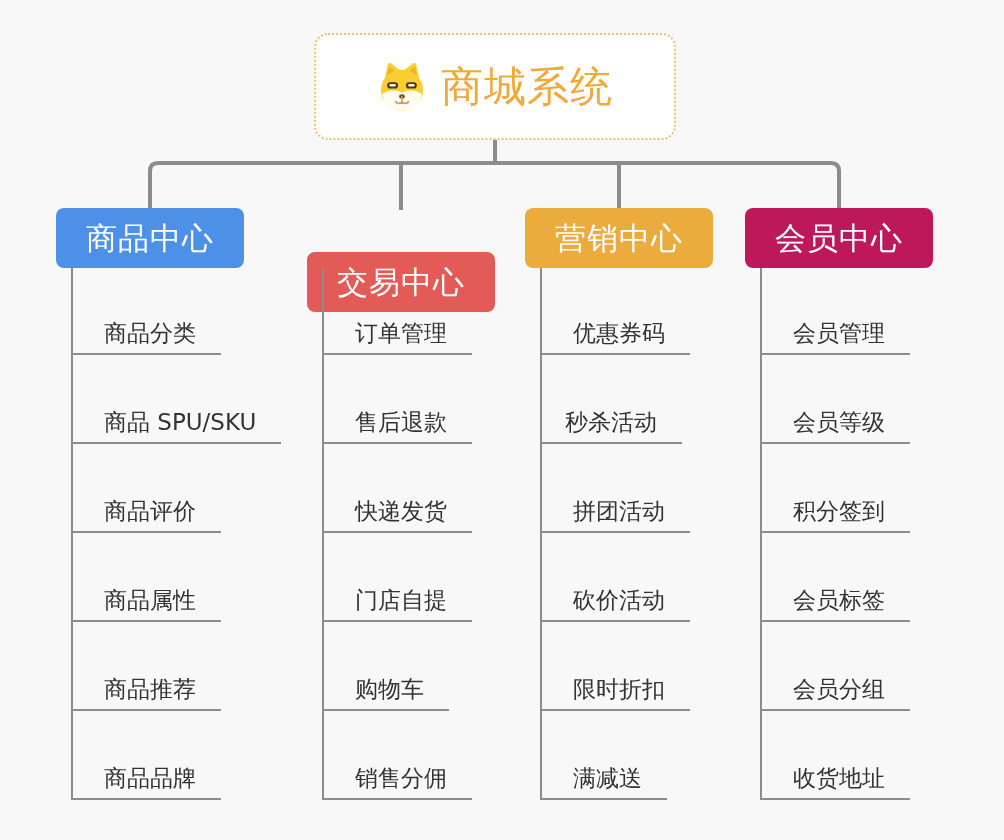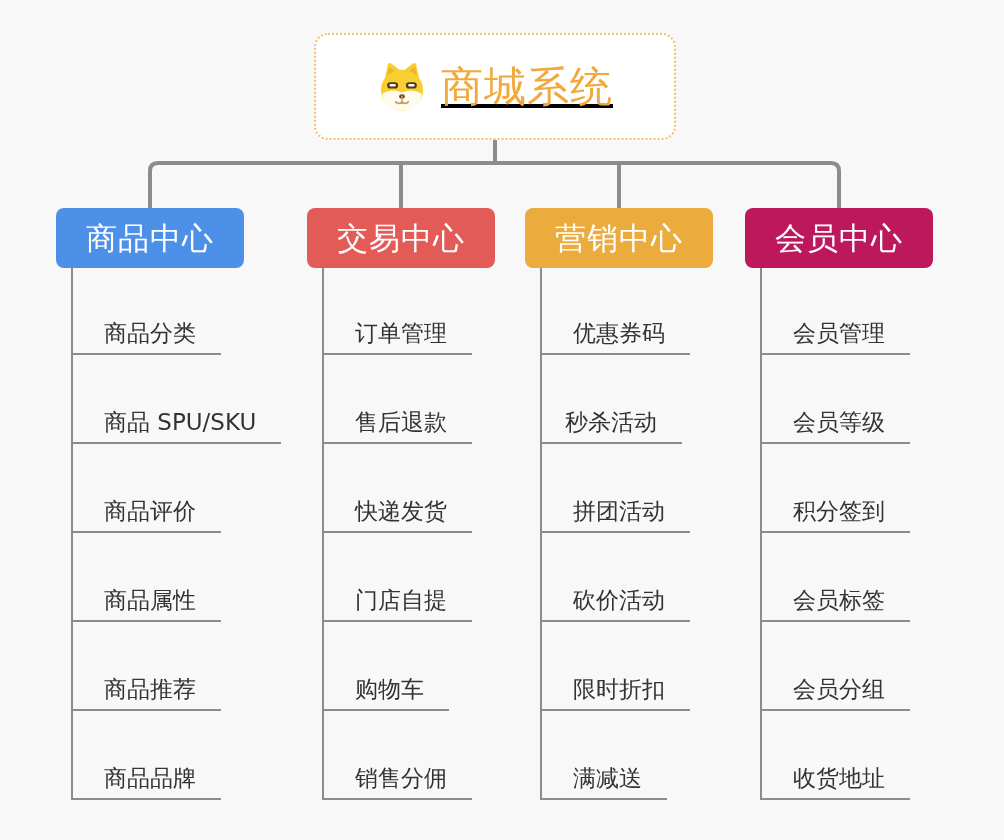--- a/index.html
+++ b/index.html
@@ -58,21 +58,21 @@
 
   <svg class="connectors" viewBox="0 0 1004 840" xmlns="http://www.w3.org/2000/svg">
     <g fill="none" stroke-width="4">
       <path d="M495 139 V163" stroke="#8C8C8C"></path>
       <path d="M150 210 V171 Q150 163 158 163 H831 Q839 163 839 171 V210" stroke="#8C8C8C"></path>
       <path d="M401 163 V210" stroke="#8C8C8C"></path>
       <path d="M619 163 V210" stroke="#8C8C8C"></path>
     </g>
   </svg>
 
-  <div class="root-node" style="border-color: rgb(240, 192, 112); background: rgb(255, 255, 255); text-decoration: underline;">
+  <div class="root-node" style="border-color: rgb(240, 192, 112); background: rgb(255, 255, 255);">
     <svg class="dog" viewBox="0 0 64 66">
 
       <path d="M10 22 L14 4 Q15 1 18 3 L30 12 Z" fill="#F9CE30"></path>
       <path d="M54 22 L50 4 Q49 1 46 3 L34 12 Z" fill="#F9CE30"></path>
       <path d="M13 18 L15.5 7 L23 12.5 Z" fill="#EDB32A"></path>
       <path d="M51 18 L48.5 7 L41 12.5 Z" fill="#EDB32A"></path>
 
       <ellipse cx="32" cy="37" rx="27" ry="26" fill="#F9CE30"></ellipse>
 
       <path d="M6.5 42 Q18 34 32 40 Q46 34 57.5 42 Q55 63 32 63 Q9 63 6.5 42 Z" fill="#FFFBEF"></path>
@@ -110,21 +110,21 @@
     </div>
           <div class="item">
       <span class="item-label" style="border-bottom-color: rgb(140, 140, 140);">商品推荐</span>
     </div>
           <div class="item">
       <span class="item-label" style="border-bottom-color: rgb(140, 140, 140);">商品品牌</span>
     </div>
         </div>
     </div>
       <div class="column">
-      <div class="branch-header" style="background: rgb(226, 91, 87);">
+      <div class="branch-header" style="background: rgb(226, 91, 87); margin-top: 44px;">
         <span class="branch-label">交易中心</span>
       </div>
       <div class="trunk" style="background: rgb(140, 140, 140);"></div>
       <div class="items">
           <div class="item">
       <span class="item-label" style="border-bottom-color: rgb(140, 140, 140);">订单管理</span>
     </div>
           <div class="item">
       <span class="item-label" style="border-bottom-color: rgb(140, 140, 140);">售后退款</span>
     </div>

